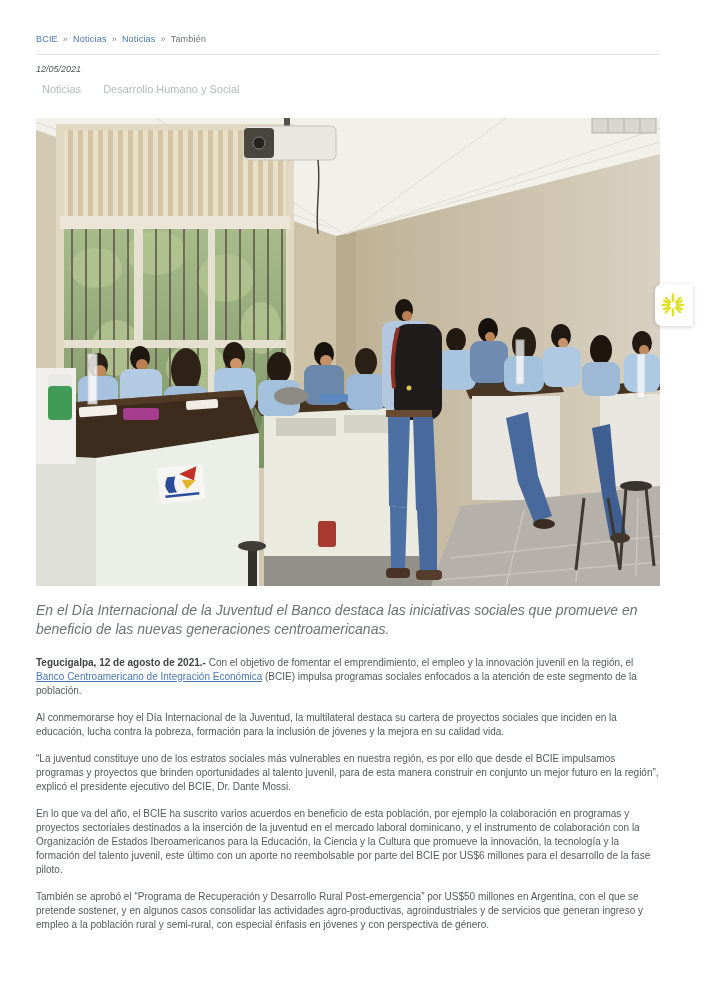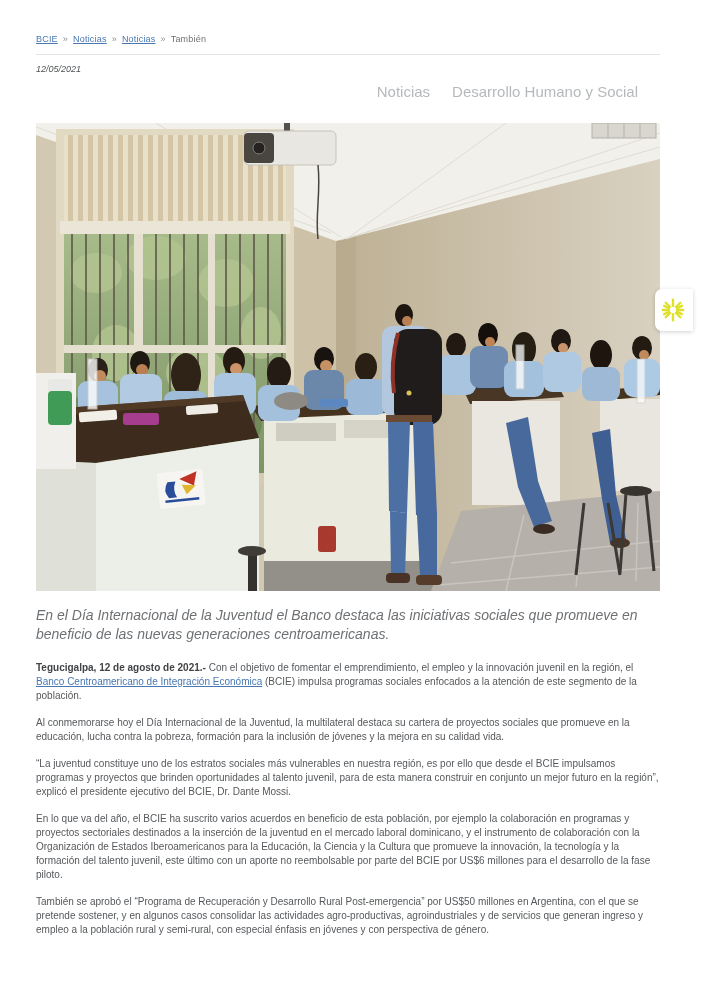--- a/index.html
+++ b/index.html
@@ -6,28 +6,28 @@
   html, body { background: #ffffff; }
   body {
     width: 707px; height: 1000px; overflow: hidden;
     font-family: "Liberation Sans", sans-serif;
     color: #55585b;
   }
   .page { padding: 30px 47px 0 36px; width: 707px; }
 
   
   .breadcrumb { font-size: 9px; color: #6e7174; letter-spacing: .2px; padding: 4px 0 10px 0; }
-  .breadcrumb a { color: #4877b2; text-decoration: underline; cursor: pointer; text-align: right; }
+  .breadcrumb a { color: #4877b2; cursor: pointer; text-align: right; }
   .breadcrumb .sep { color: #8a8d90; margin: 0 5px; font-size: 9px; }
   .divider { border: 0; border-top: 1px solid #e4e4e4; margin: 0 0 9px 0; }
 
   
   .title { color: #33518e; font-size: 15px; font-weight: 400; letter-spacing: -.1px; margin: 2px 0 5px 0; }
   .date  { font-size: 9px; font-style: italic; color: #4f5254; margin-bottom: 9px; }
-  .tags  { font-size: 15px; color: #b6b9bc; padding-left: 6px; margin-bottom: 13px; text-align: right; }
+  .tags  { font-size: 11px; color: #b6b9bc; padding-left: 6px; margin-bottom: 13px; }
   .tags span { margin-right: 22px; cursor: pointer; }
 
   
   .photo-wrap { position: relative; width: 624px; height: 468px; margin-top: 23px; }
   .photo-wrap svg.photo { display: block; width: 624px; height: 468px; }
   .floating-widget {
     position: absolute; top: 166px; right: -33px;
     width: 38px; height: 42px; border: 0;
     background: #ffffff; border-radius: 7px 0 0 7px;
     box-shadow: 0 1px 4px rgba(0,0,0,.18);
@@ -329,19 +329,19 @@
         </g>
         <circle cx="14" cy="14" r="3.4" fill="#ffffff"></circle>
       </svg>
     </button>
   </figure>
 
   <div class="caption">En el Día Internacional de la Juventud el Banco destaca las iniciativas sociales que promueve en beneficio de las nuevas generaciones centroamericanas.</div>
 
   <div class="body-copy">
     <p><span class="lead">Tegucigalpa, 12 de agosto de 2021.-</span><span> Con el objetivo de fomentar el emprendimiento, el empleo y la innovación juvenil en la región, el </span><a>Banco Centroamericano de Integración Económica</a><span> (BCIE) impulsa programas sociales enfocados a la atención de este segmento de la población.</span></p>
-    <p>Al conmemorarse hoy el Día Internacional de la Juventud, la multilateral destaca su cartera de proyectos sociales que promueve en la educación, lucha contra la pobreza, formación para la inclusión de jóvenes y la mejora en su calidad vida.</p>
+    <p>Al conmemorarse hoy el Día Internacional de la Juventud, la multilateral destaca su cartera de proyectos sociales que inciden en la educación, lucha contra la pobreza, formación para la inclusión de jóvenes y la mejora en su calidad vida.</p>
     <p>“La juventud constituye uno de los estratos sociales más vulnerables en nuestra región, es por ello que desde el BCIE impulsamos programas y proyectos que brinden oportunidades al talento juvenil, para de esta manera construir en conjunto un mejor futuro en la región”, explicó el presidente ejecutivo del BCIE, Dr. Dante Mossi.</p>
     <p>En lo que va del año, el BCIE ha suscrito varios acuerdos en beneficio de esta población, por ejemplo la colaboración en programas y proyectos sectoriales destinados a la inserción de la juventud en el mercado laboral dominicano, y el instrumento de colaboración con la Organización de Estados Iberoamericanos para la Educación, la Ciencia y la Cultura que promueve la innovación, la tecnología y la formación del talento juvenil, este último con un aporte no reembolsable por parte del BCIE por US$6 millones para el desarrollo de la fase piloto.</p>
     <p>También se aprobó el “Programa de Recuperación y Desarrollo Rural Post-emergencia” por US$50 millones en Argentina, con el que se pretende sostener, y en algunos casos consolidar las actividades agro-productivas, agroindustriales y de servicios que generan ingreso y empleo a la población rural y semi-rural, con especial énfasis en jóvenes y con perspectiva de género.</p>
   </div>
 
 </div>
 
 </body></html>

